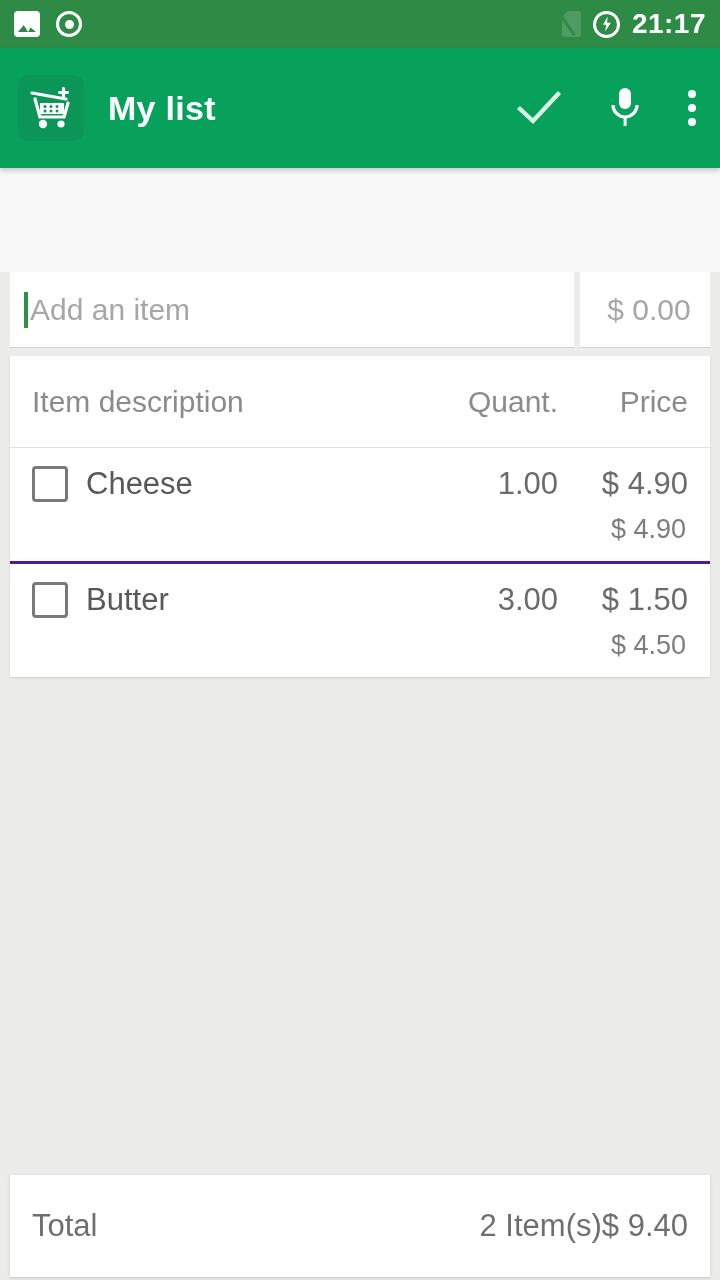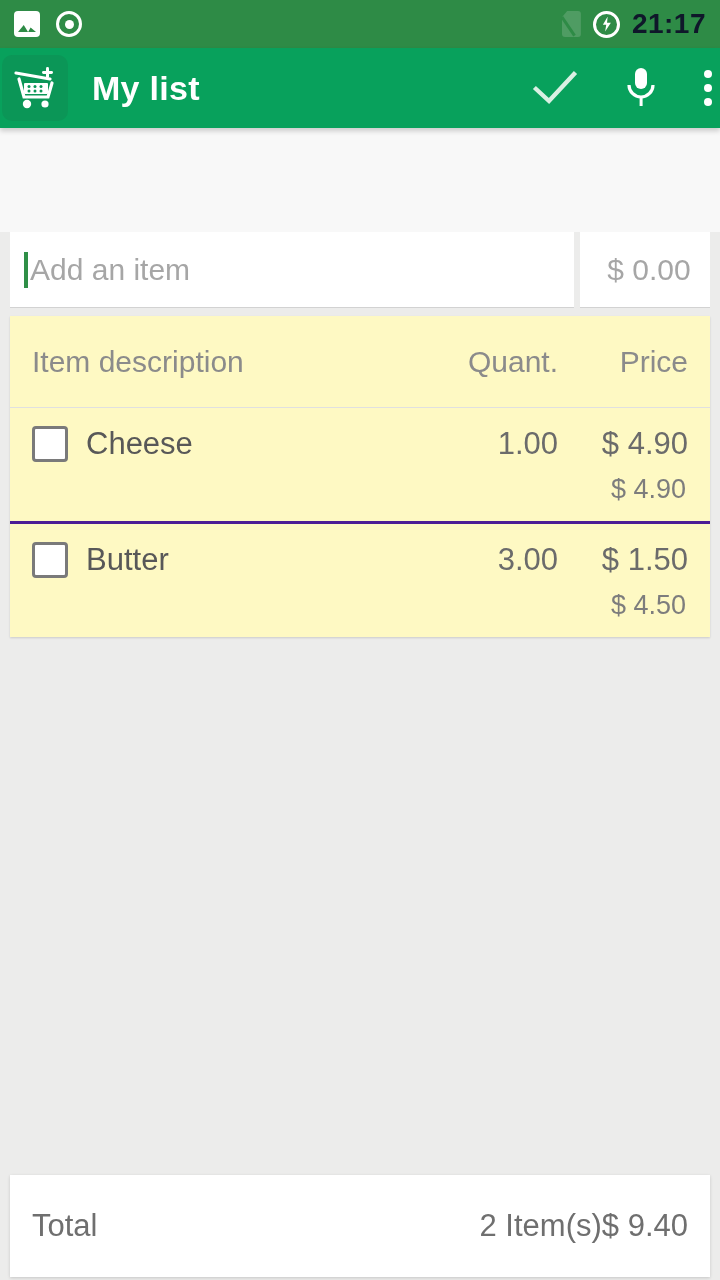--- a/index.html
+++ b/index.html
@@ -11,21 +11,21 @@
   }
   #screen { position:relative; width:720px; height:1280px; }
 
   
   .statusbar{
     height:48px; background:#2e8b46; display:flex; align-items:center;
     padding:0 14px; color:#fff;
   }
   .sb-left{ display:flex; align-items:center; gap:16px; }
   .sb-right{ margin-left:auto; display:flex; align-items:center; gap:12px; }
-  .sb-time{ font-size:28px; font-weight:bold; letter-spacing:.5px; color:#0f172a; }
+  .sb-time{ font-size:28px; font-weight:bold; letter-spacing:.5px; color:#ffffff; }
   .icon-img{ width:26px; height:26px; background:#fff; border-radius:4px; position:relative; }
   .icon-img:after{
     content:""; position:absolute; left:4px; right:4px; bottom:5px; height:10px;
     background:
       linear-gradient(45deg, transparent 48%, #2e8b46 48%) ,
       linear-gradient(-45deg, transparent 48%, #2e8b46 48%);
     background-size:10px 10px, 12px 12px;
     background-position:left bottom, right bottom;
     background-repeat:no-repeat;
     clip-path:polygon(0 100%, 32% 30%, 56% 100%, 70% 55%, 100% 100%);
@@ -42,21 +42,21 @@
     background:#2e8b46; transform:rotate(56deg); transform-origin:left top;
   }
   .icon-charge{ width:27px; height:27px; border-radius:50%; border:3px solid #fff; position:relative; }
   .icon-charge:after{
     content:""; position:absolute; left:7px; top:3px; width:8px; height:15px; background:#fff;
     clip-path:polygon(60% 0, 0 55%, 42% 55%, 28% 100%, 100% 42%, 52% 42%);
   }
 
   
   .toolbar{
-    height:80px; background:#08a15c; display:flex; align-items:center; padding:0 2px;
+    height:120px; background:#08a15c; display:flex; align-items:center; padding:0 18px;
     box-shadow:0 3px 5px rgba(0,0,0,.18);
     position:relative; z-index:3;
   }
   .app-icon{
     width:66px; height:66px; border-radius:10px; background:#0b9657;
     display:flex; align-items:center; justify-content:center; flex:0 0 auto;
   }
   .toolbar-title{
     color:#fff; font-size:34px; font-weight:bold; margin-left:24px; letter-spacing:.3px;
   }
@@ -74,21 +74,21 @@
     height:76px; padding:0 14px; font-size:30px; color:#a6a6a6;
   }
   .inp-desc{ flex:1 1 auto; position:relative; }
   .caret{
     width:4px; height:36px; background:#2f8f47; display:inline-block; margin-right:2px;
     flex:0 0 auto;
   }
   .inp-qty{ width:92px; justify-content:center; }
   .inp-price{ width:130px; justify-content:center; padding-right:6px; }
 
-  .list-card{ margin:8px 10px 16px 10px; background:#fef9c3; box-shadow:0 1px 2px rgba(0,0,0,.14); }
+  .list-card{ margin:8px 10px 16px 10px; background:#ffffff; box-shadow:0 1px 2px rgba(0,0,0,.14); }
 
   .hdr{
     display:flex; align-items:center; height:92px; padding:0 22px;
     color:#8b8b8b; font-size:30px; border-bottom:1px solid #e0e0e0;
   }
   .hdr .h-desc{ flex:1 1 auto; }
   .hdr .h-qty{ width:150px; text-align:right; }
   .hdr .h-price{ width:130px; text-align:right; }
 
   .row{ padding:18px 22px 16px 22px; border-bottom:3px solid #4c1d95; }

